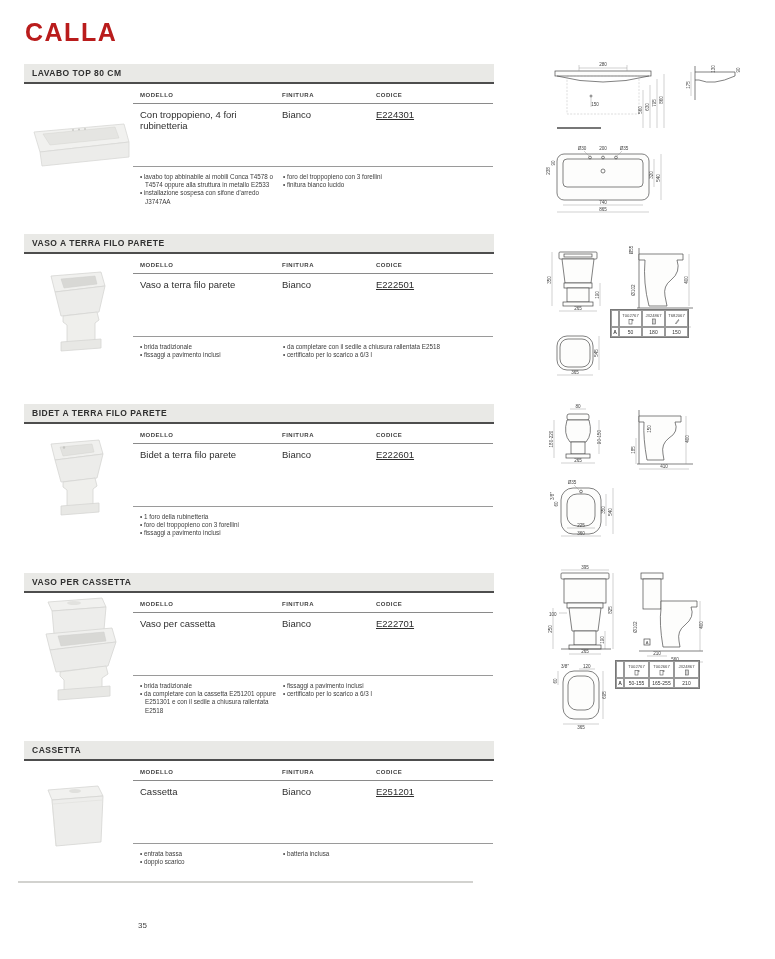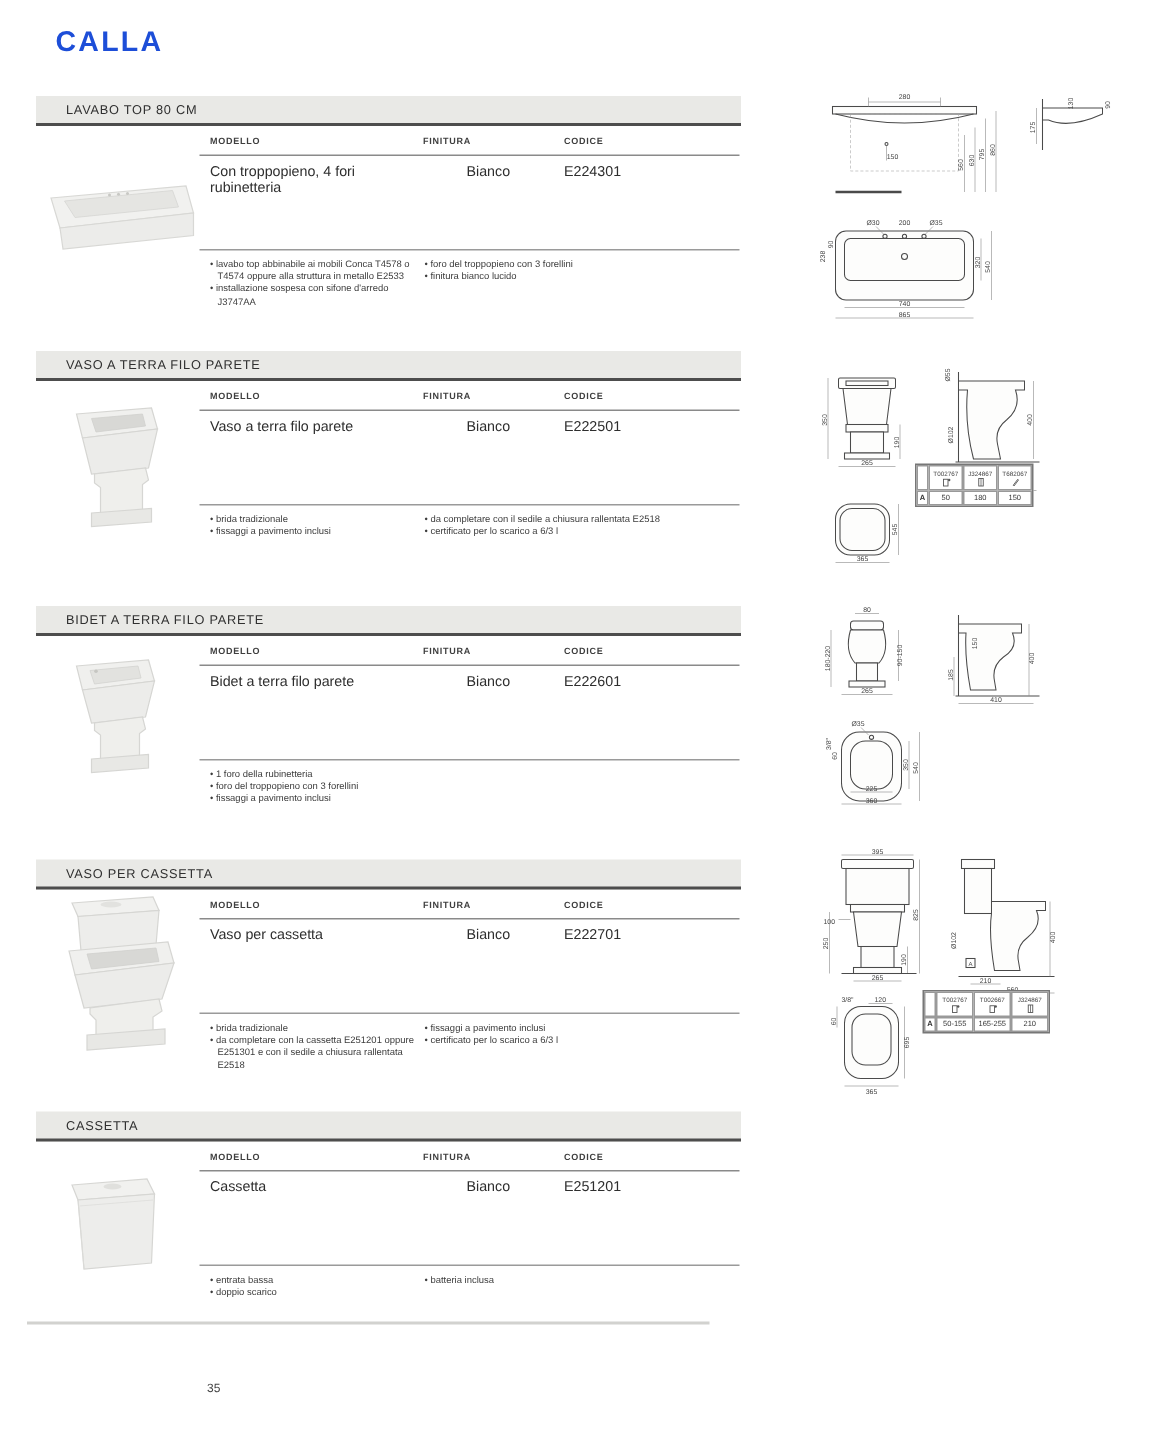--- a/index.html
+++ b/index.html
@@ -4,37 +4,37 @@
 <style>
   * { margin:0; padding:0; box-sizing:border-box; }
   html,body { background:#ffffff; }
   body {
     width:775px; height:959px; position:relative; overflow:hidden;
     font-family:"Liberation Sans", sans-serif; color:#333;
   }
   .abs { position:absolute; }
 
   
-  .page-title { left:25px; top:18px; font-size:19px; font-weight:bold; letter-spacing:1.5px; color:#1d4ed8;margin-left:12px; }
+  .page-title { left:25px; top:18px; font-size:25px; font-weight:bold; letter-spacing:1.5px; color:#b91c1c; }
   .page-number { left:138px; top:921px; font-size:8px; color:#454545; }
   .bottom-rule { left:18px; top:881px; width:455px; height:2px; background:#d2d2cf; }
 
   
   .section { left:0; top:0; width:775px; height:0; position:absolute; }
   .bar {
     position:absolute; left:24px; top:0; width:470px; height:20px;
     background:#e9e9e6; border-bottom:2px solid #4d4d4d;
-    font-size:8.5px; font-weight:normal; letter-spacing:.5px; color:#303030;
-    line-height:18px; padding-left:20px;
+    font-size:8.5px; font-weight:bold; letter-spacing:.5px; color:#303030;
+    line-height:18px; padding-left:8px;
   }
   .th { position:absolute; font-size:6px; font-weight:bold; letter-spacing:.5px; color:#3f3f3f; }
   .th.m { left:140px; top:28px; } .th.f { left:282px; top:28px; } .th.c { left:376px; top:28px; }
   .head-line { position:absolute; left:133px; top:39px; width:360px; border-top:1px solid #8a8a8a; }
   .td { position:absolute; top:45px; font-size:9.5px; color:#2e2e2e; }
-  .td.m { left:140px; width:138px; } .td.f { left:282px;margin-left:29px; } .td.c { left:376px; }
+  .td.m { left:140px; width:138px; } .td.f { left:282px; } .td.c { left:376px;text-decoration:underline; }
   .rule { position:absolute; left:133px; top:102px; width:360px; border-top:1px solid #9a9a9a; }
   .notes { position:absolute; top:109px; }
   .notes.l { left:140px; width:137px; } .notes.r { left:283px; width:212px; }
   .note { font-size:6.3px; line-height:8.2px; color:#3c3c3c; padding-left:5px; text-indent:-5px; }
   .note::before { content:"• "; }
 
   
   svg { display:block; }
   .obj { fill:none; stroke:#4a4a4a; stroke-width:.7; }
   .objf { fill:#fdfdfc; stroke:#4a4a4a; stroke-width:.7; }

